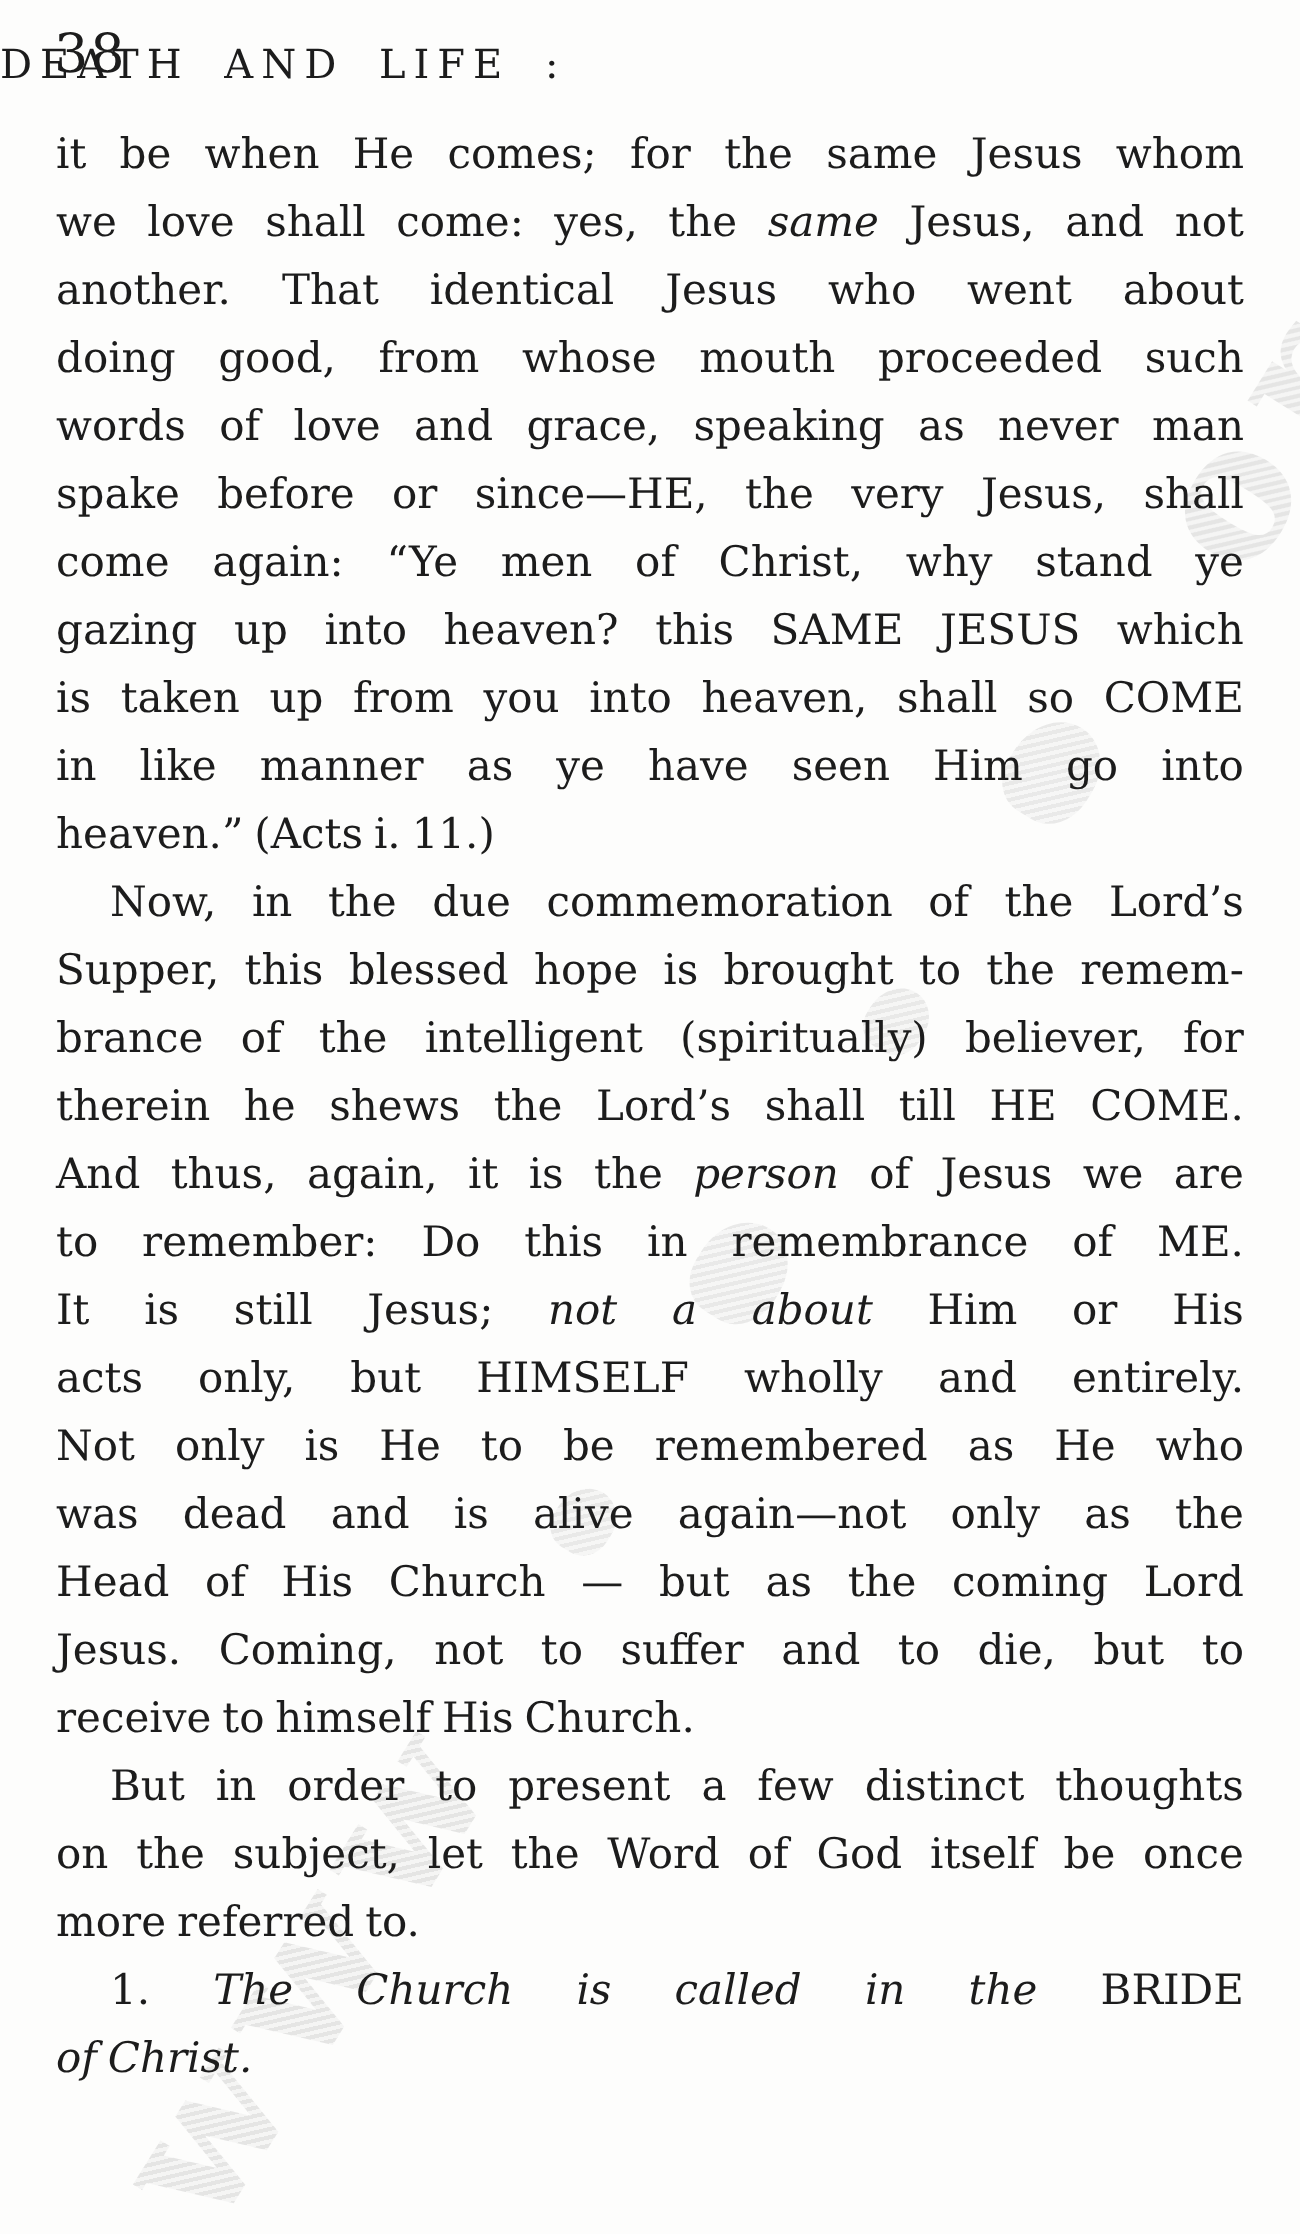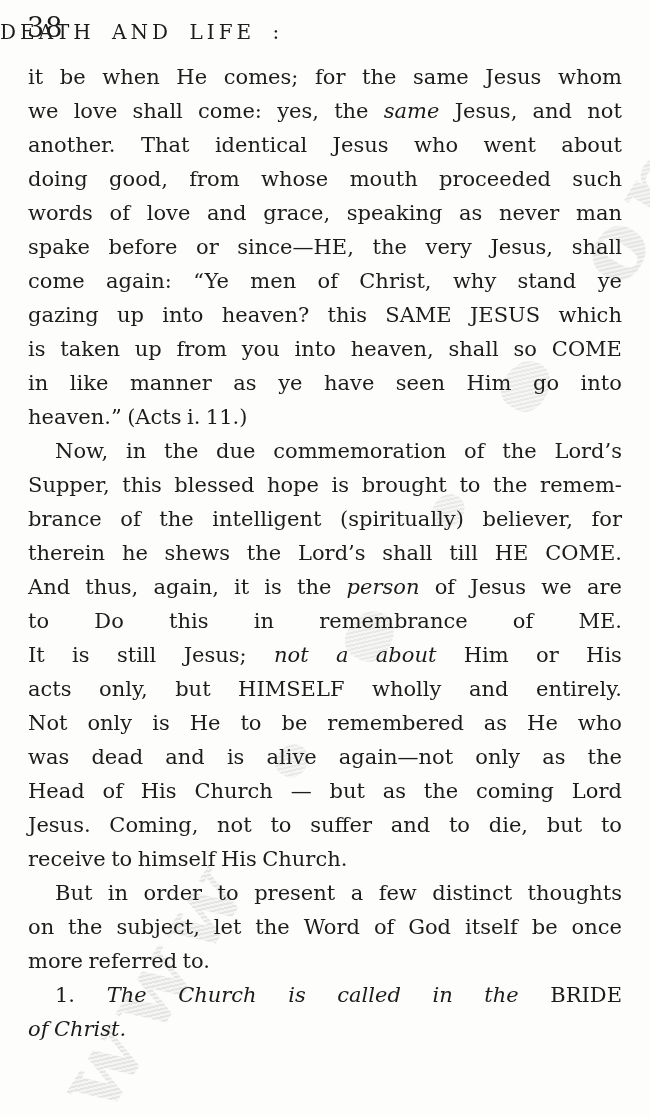--- a/index.html
+++ b/index.html
@@ -222,20 +222,21 @@
         <span>is</span>
         <span>the</span>
         <span class="i">person</span>
         <span>of</span>
         <span>Jesus</span>
         <span>we</span>
         <span>are</span>
       </div>
       <div class="line">
         <span>to</span>
+        <span>remember:</span>
         <span>Do</span>
         <span>this</span>
         <span>in</span>
         <span>remembrance</span>
         <span>of</span>
         <span>ME.</span>
       </div>
       <div class="line">
         <span>It</span>
         <span>is</span>

